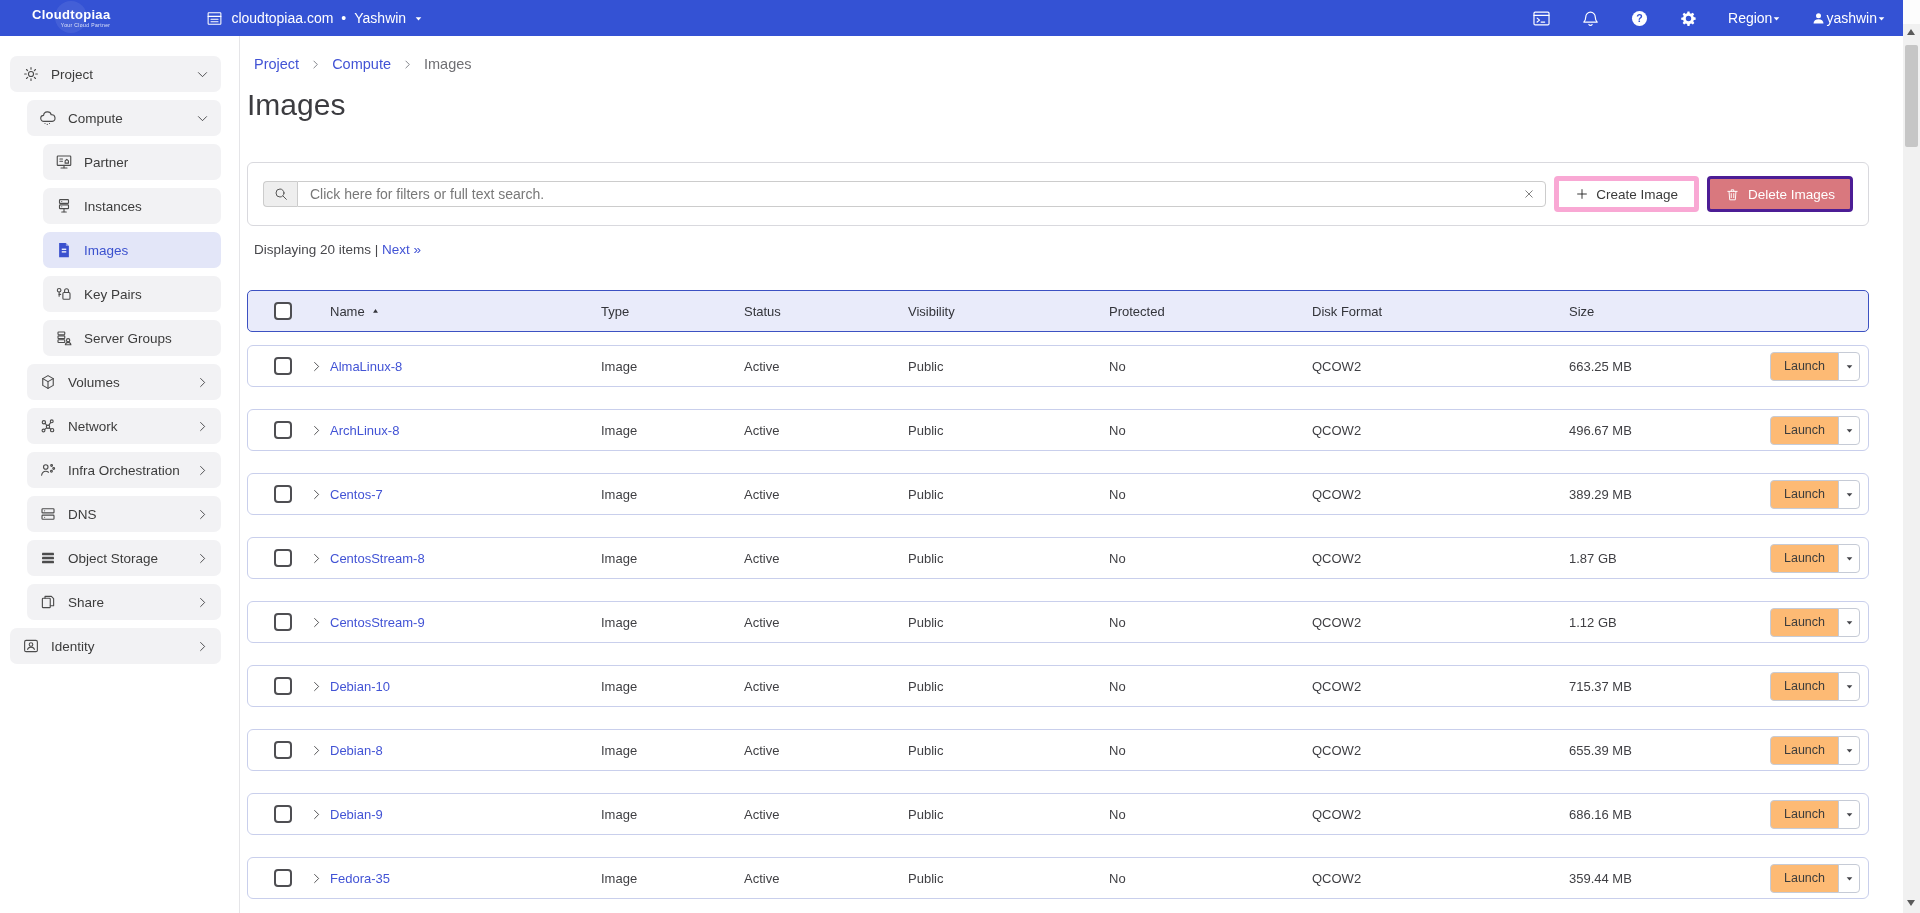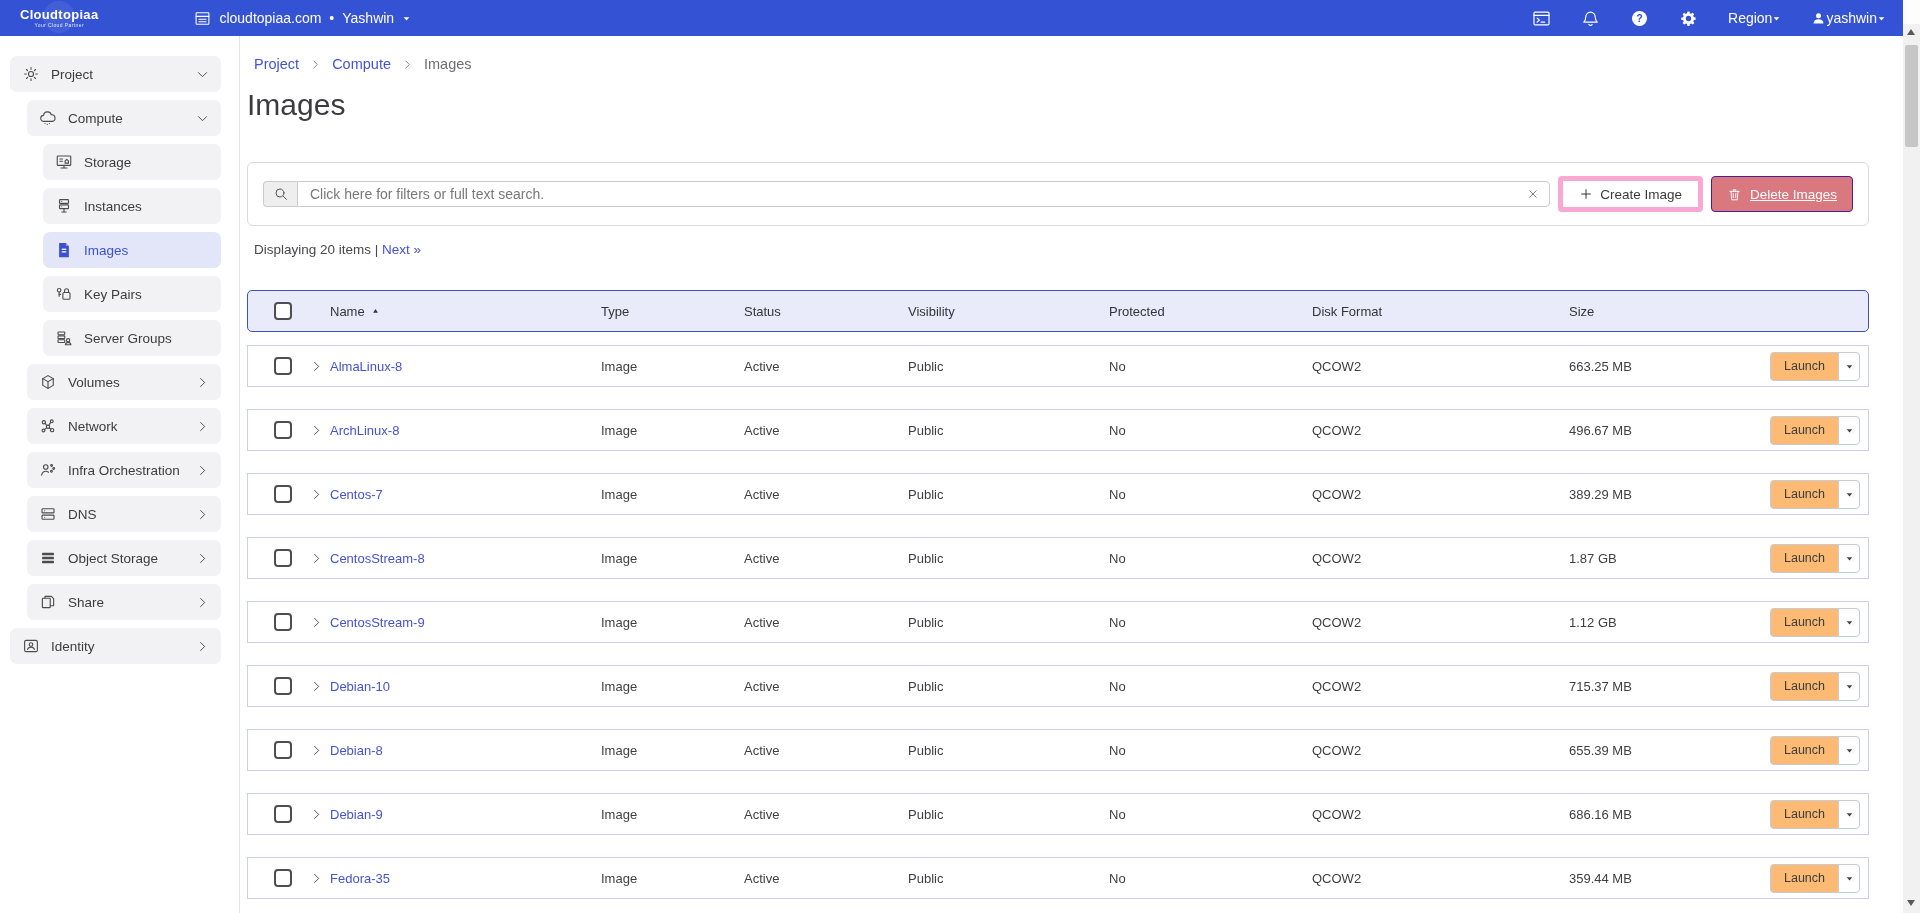--- a/index.html
+++ b/index.html
@@ -7,21 +7,21 @@
   body {
     width:1920px; height:913px; overflow:hidden; position:relative;
     font-family:"Liberation Sans", sans-serif; background:#fff; color:#3d3d3d;
   }
 
   
   .navbar {
     position:absolute; top:0; left:0; width:100%; height:36px;
     background:var(--navbar-bg); color:#fff; display:flex; align-items:center; z-index:5;
   }
-  .brand { margin-left:20px; position:relative; text-align:center; line-height:1; cursor:pointer; }
+  .brand { margin-left:32px; position:relative; text-align:right; line-height:1; cursor:pointer; }
   .brand::before { content:""; position:absolute; width:32px; height:32px; border-radius:50%;
     background:rgba(255,255,255,.08); left:50%; top:-7px; transform:translateX(-50%); }
   .brand-name { position:relative; font-size:13px; font-weight:bold; letter-spacing:.3px; }
   .brand-tagline { position:relative; font-size:5px; opacity:.85; margin-top:2px; letter-spacing:.4px; }
   .switcher { margin-left:96px; display:flex; align-items:center; gap:8px; font-size:14px; cursor:pointer; }
   .switcher .icon svg { width:17px; height:17px; display:block; }
   .nav-right { margin-left:auto; margin-right:34px; display:flex; align-items:center; gap:30px; font-size:14px; }
   .nav-icon { cursor:pointer; }
   .nav-icon svg { width:19px; height:19px; display:block; }
   .nav-drop { display:flex; align-items:center; gap:0; cursor:pointer; }
@@ -64,34 +64,34 @@
   .search-addon svg { width:16px; height:16px; display:block; }
   .search-input { flex:1; border:1px solid #ccc; border-radius:0 4px 4px 0; font-size:14px;
     padding:0 36px 0 12px; color:#333; font-family:inherit; outline:none; }
   .search-input::placeholder { color:#787878; }
   .search-clear { position:absolute; right:11px; top:50%; transform:translateY(-50%); color:#555; cursor:pointer; }
   .search-clear svg { width:12px; height:12px; display:block; }
   .btn { height:36px; border-radius:4px; font-size:13.5px; display:flex; align-items:center;
          font-family:inherit; cursor:pointer; }
   .btn-create { margin-left:8px; padding:0 16px; gap:7px; background:#fff; border:5px solid #f9a8d4; color:#3a3a3a; }
   .btn-create .icon svg { width:14px; height:14px; display:block; color:#1d1d1d; }
-  .btn-delete { margin-left:8px; padding:0 15px; gap:8px; background:var(--delete-bg); border:1px solid #4c1d95; color:#fff;text-decoration:underline; }
+  .btn-delete { margin-left:8px; padding:0 15px; gap:8px; background:var(--delete-bg); border:3px solid #4c1d95; color:#fff; }
   .btn-delete .icon svg { width:15px; height:15px; display:block; }
 
   .pagenote { margin-top:16px; padding-left:7px; font-size:13.5px; color:#48484c; }
   .next-link { color:var(--link); cursor:pointer; }
 
   
   .grid-row { display:grid;
     grid-template-columns:36px 20px 271px 143px 164px 201px 203px 257px 1fr 96px;
     align-items:center; padding:0 8px 0 26px; }
   .thead { margin-top:33px; height:42px; background:var(--header-bg);
     border:1px solid var(--header-border); border-radius:5px; font-size:13px; color:#33343a; }
   .trow { height:42px; margin-top:22px; background:#fff; border:1px solid var(--row-border);
-    border-radius:0; font-size:13px; color:#3f3f43; }
+    border-radius:6px; font-size:13px; color:#3f3f43; }
   .trow:first-child { margin-top:13px; }
   .cbx { width:18px; height:18px; border:2px solid #4e4e52; border-radius:4px; background:#fff; cursor:pointer; }
   .expander { cursor:pointer; }
   .expander svg { width:13px; height:13px; display:block; color:#2e2e30; }
   .name-cell { display:flex; align-items:center; }
   .name-link { color:var(--link); cursor:pointer; }
   .sort-caret { margin-left:6px; }
   .sort-caret svg { width:9px; height:9px; display:block; color:#35363c; }
   .actions { display:flex; justify-content:flex-end; }
   .btn-launch { height:29px; padding:0 13px; background:#fdba74; border:1px solid #c6cbd6;
@@ -224,21 +224,21 @@
       <span class="icon">
         <svg viewBox="0 0 24 24" stroke="currentColor" fill="none" stroke-width="1.5" stroke-linecap="round" stroke-linejoin="round">
           <rect x="3" y="4" width="18" height="12.5" rx="1"></rect>
           <line x1="12" y1="16.5" x2="12" y2="19.5"></line>
           <line x1="8" y1="20" x2="16" y2="20"></line>
           <line x1="6.5" y1="8" x2="10" y2="8"></line>
           <line x1="6.5" y1="11" x2="10" y2="11"></line>
           <path d="M13.5 13.5v-3l2.2-2 2.2 2v3z"></path>
         </svg>
       </span>
-      <span class="label">Storage</span>
+      <span class="label">Partner</span>
     </div>
     <div class="side-item lvl2">
       <span class="icon">
         <svg viewBox="0 0 24 24" stroke="currentColor" fill="none" stroke-width="1.5" stroke-linecap="round" stroke-linejoin="round">
           <rect x="6" y="3.5" width="12" height="5" rx="1"></rect>
           <rect x="6" y="10.5" width="12" height="5" rx="1"></rect>
           <line x1="12" y1="15.5" x2="12" y2="19.5"></line>
           <line x1="9" y1="20" x2="15" y2="20"></line>
           <line x1="9" y1="6" x2="9.01" y2="6"></line>
           <line x1="9" y1="13" x2="9.01" y2="13"></line>

